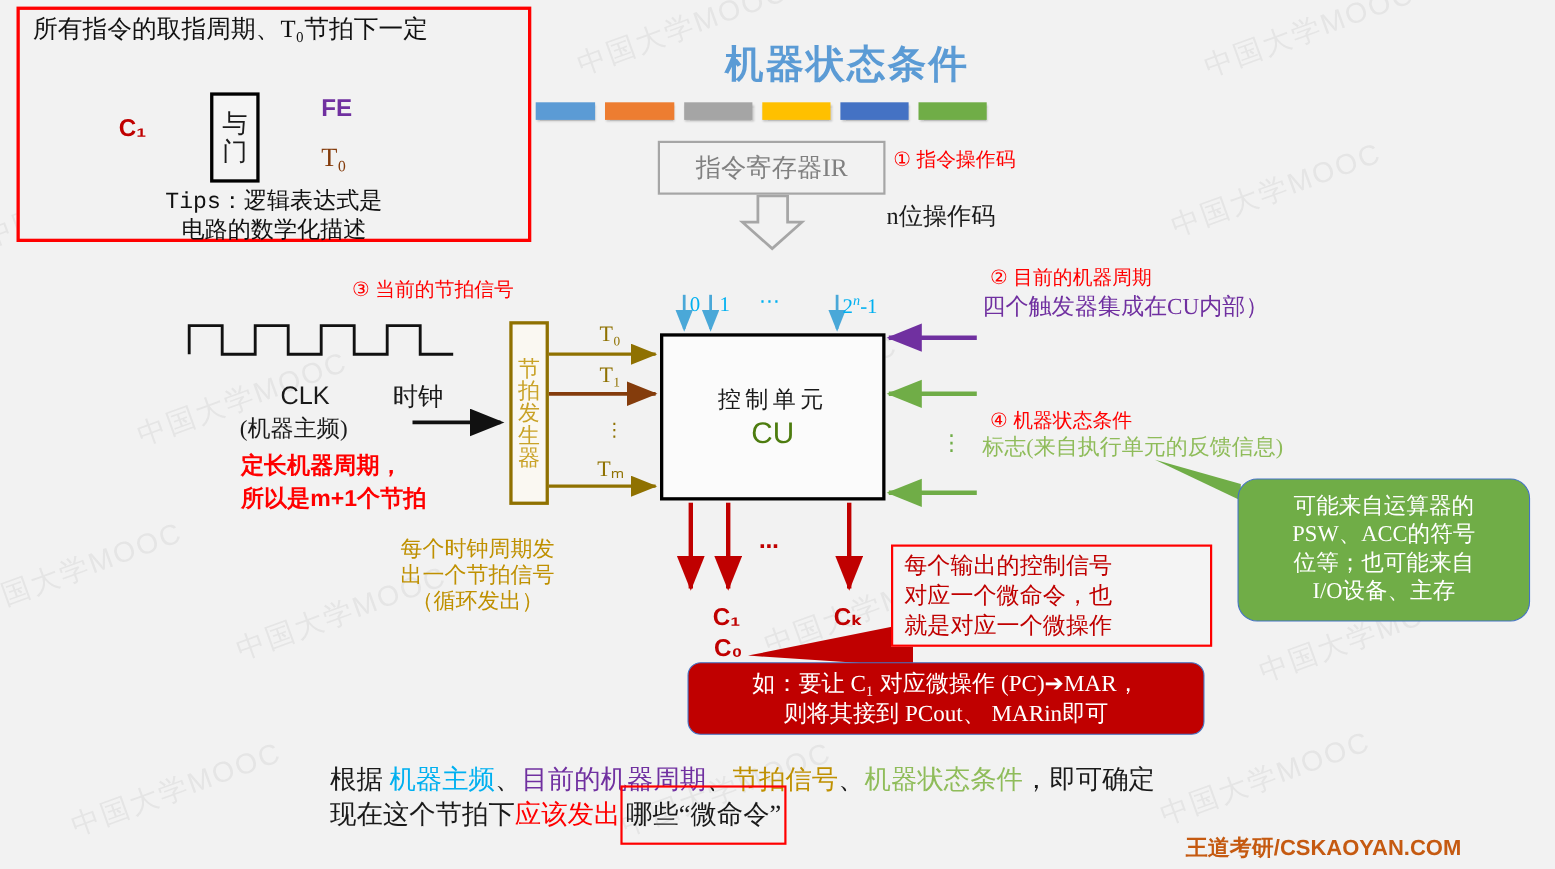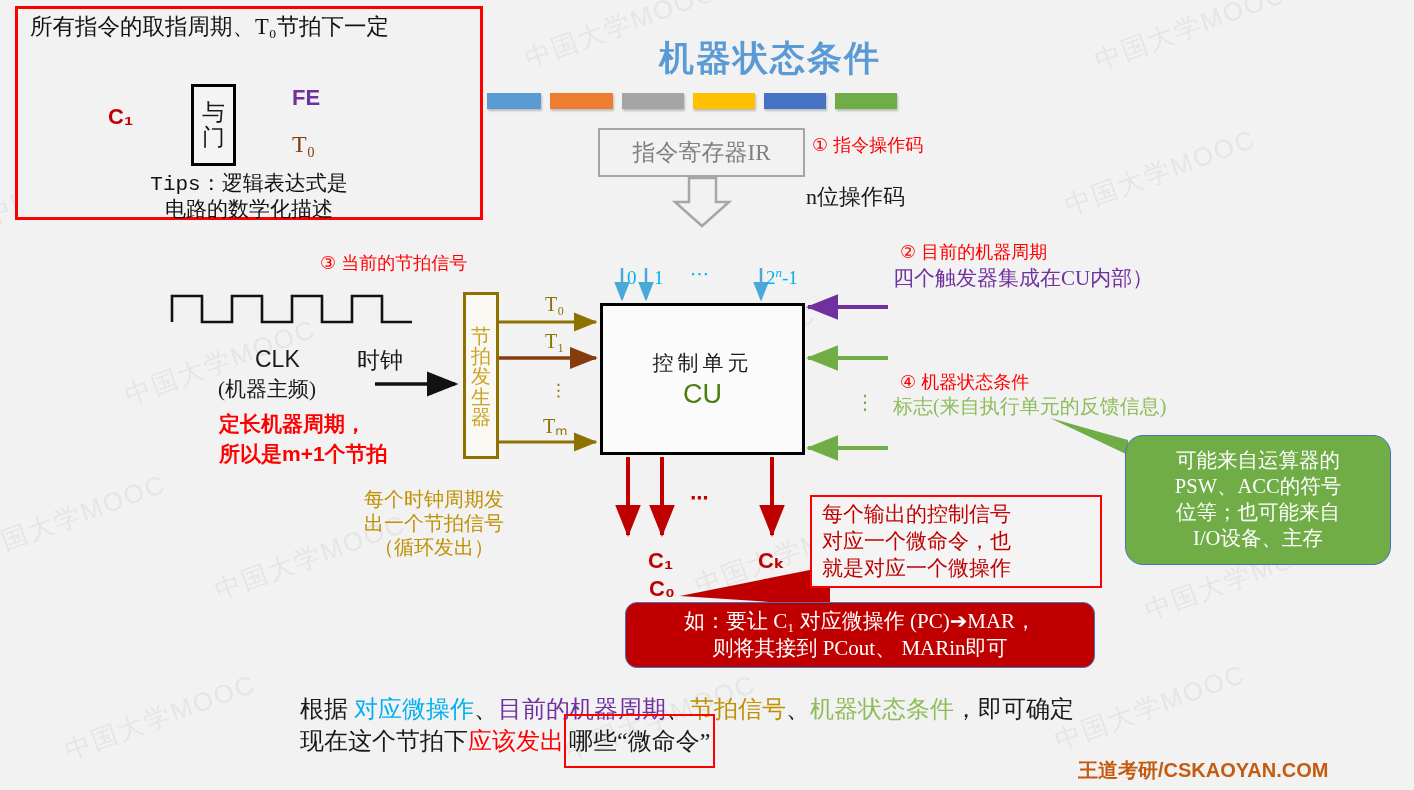--- a/index.html
+++ b/index.html
@@ -327,21 +327,21 @@
 
   <div class="abs" id="dark-call">
     <div>
       <div>如：要让 C₁ 对应微操作 (PC)➔MAR，</div>
       <div>则将其接到 PCout、 MARin即可</div>
     </div>
   </div>
 
   <div class="abs" id="summary">
     <div>
-      <span>根据 </span><span class="c1">对应微操作</span><span>、</span><span class="c2">目前的机器周期</span><span>、</span><span class="c3">节拍信号</span><span>、</span><span class="c4">机器状态条件</span><span>，即可确定</span>
+      <span>根据 </span><span class="c1">机器主频</span><span>、</span><span class="c2">目前的机器周期</span><span>、</span><span class="c3">节拍信号</span><span>、</span><span class="c4">机器状态条件</span><span>，即可确定</span>
     </div>
     <div>
       <span>现在这个节拍下</span><span class="c5">应该发出</span><span id="boxedq">哪些“微命令”</span>
     </div>
   </div>
 
   <div class="abs" id="footer">王道考研/CSKAOYAN.COM</div>
 
 </div>
 

